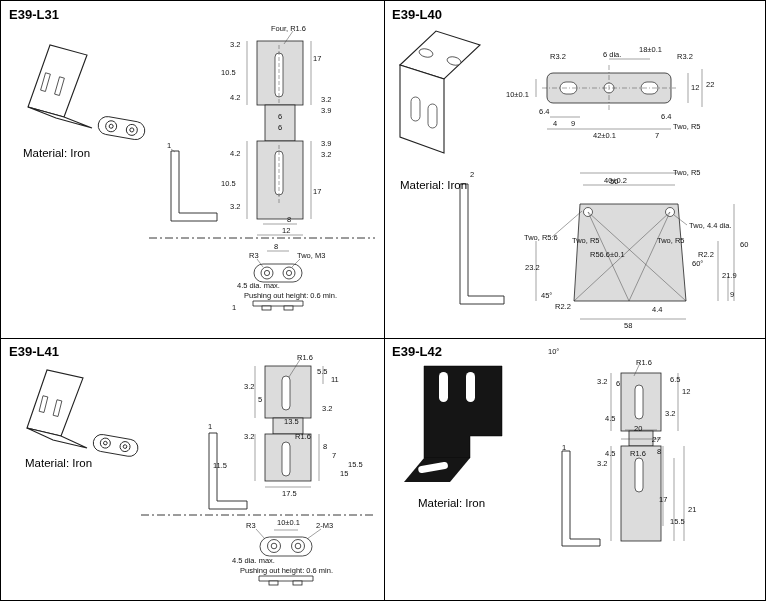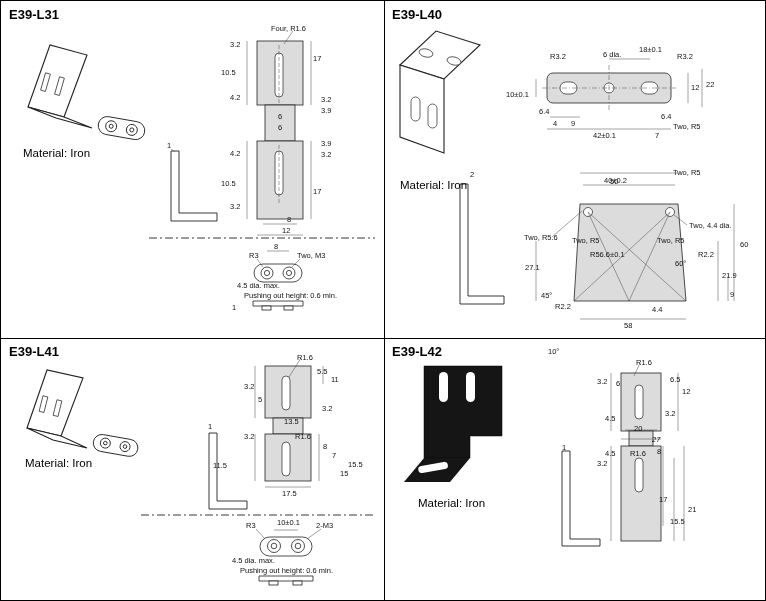--- a/index.html
+++ b/index.html
@@ -189,22 +189,22 @@
         <span class="dim" style="left: 226px; top: 177px;">50</span>
         <span class="dim" style="left: 220px; top: 176px;">40±0.2</span>
         <span class="dim" style="left: 289px; top: 168px;">Two, R5</span>
         <span class="dim" style="left: 305px; top: 221px;">Two, 4.4 dia.</span>
         <span class="dim" style="left: 140px; top: 233px;">Two, R5.6</span>
         <span class="dim" style="left: 188px; top: 236px;">Two, R5</span>
         <span class="dim" style="left: 273px; top: 236px;">Two, R5</span>
         <span class="dim" style="left: 206px; top: 250px;">R56.6±0.1</span>
         <span class="dim" style="left: 314px; top: 250px;">R2.2</span>
         <span class="dim" style="left: 356px; top: 240px;">60</span>
-        <span class="dim" style="left: 141px; top: 263px;">27.1</span>
-        <span class="dim" style="left: 291px; top: 259px;">60°</span>
+        <span class="dim" style="left: 141px; top: 263px;">23.2</span>
+        <span class="dim" style="left: 308px; top: 259px;">60°</span>
         <span class="dim" style="left: 338px; top: 271px;">21.9</span>
         <span class="dim" style="left: 346px; top: 290px;">9</span>
         <span class="dim" style="left: 157px; top: 291px;">45°</span>
         <span class="dim" style="left: 171px; top: 302px;">R2.2</span>
         <span class="dim" style="left: 164px; top: 313px; margin-top: 34px;">10°</span>
         <span class="dim" style="left: 268px; top: 305px;">4.4</span>
         <span class="dim" style="left: 240px; top: 321px;">58</span>
       </div>
   </section>
 

